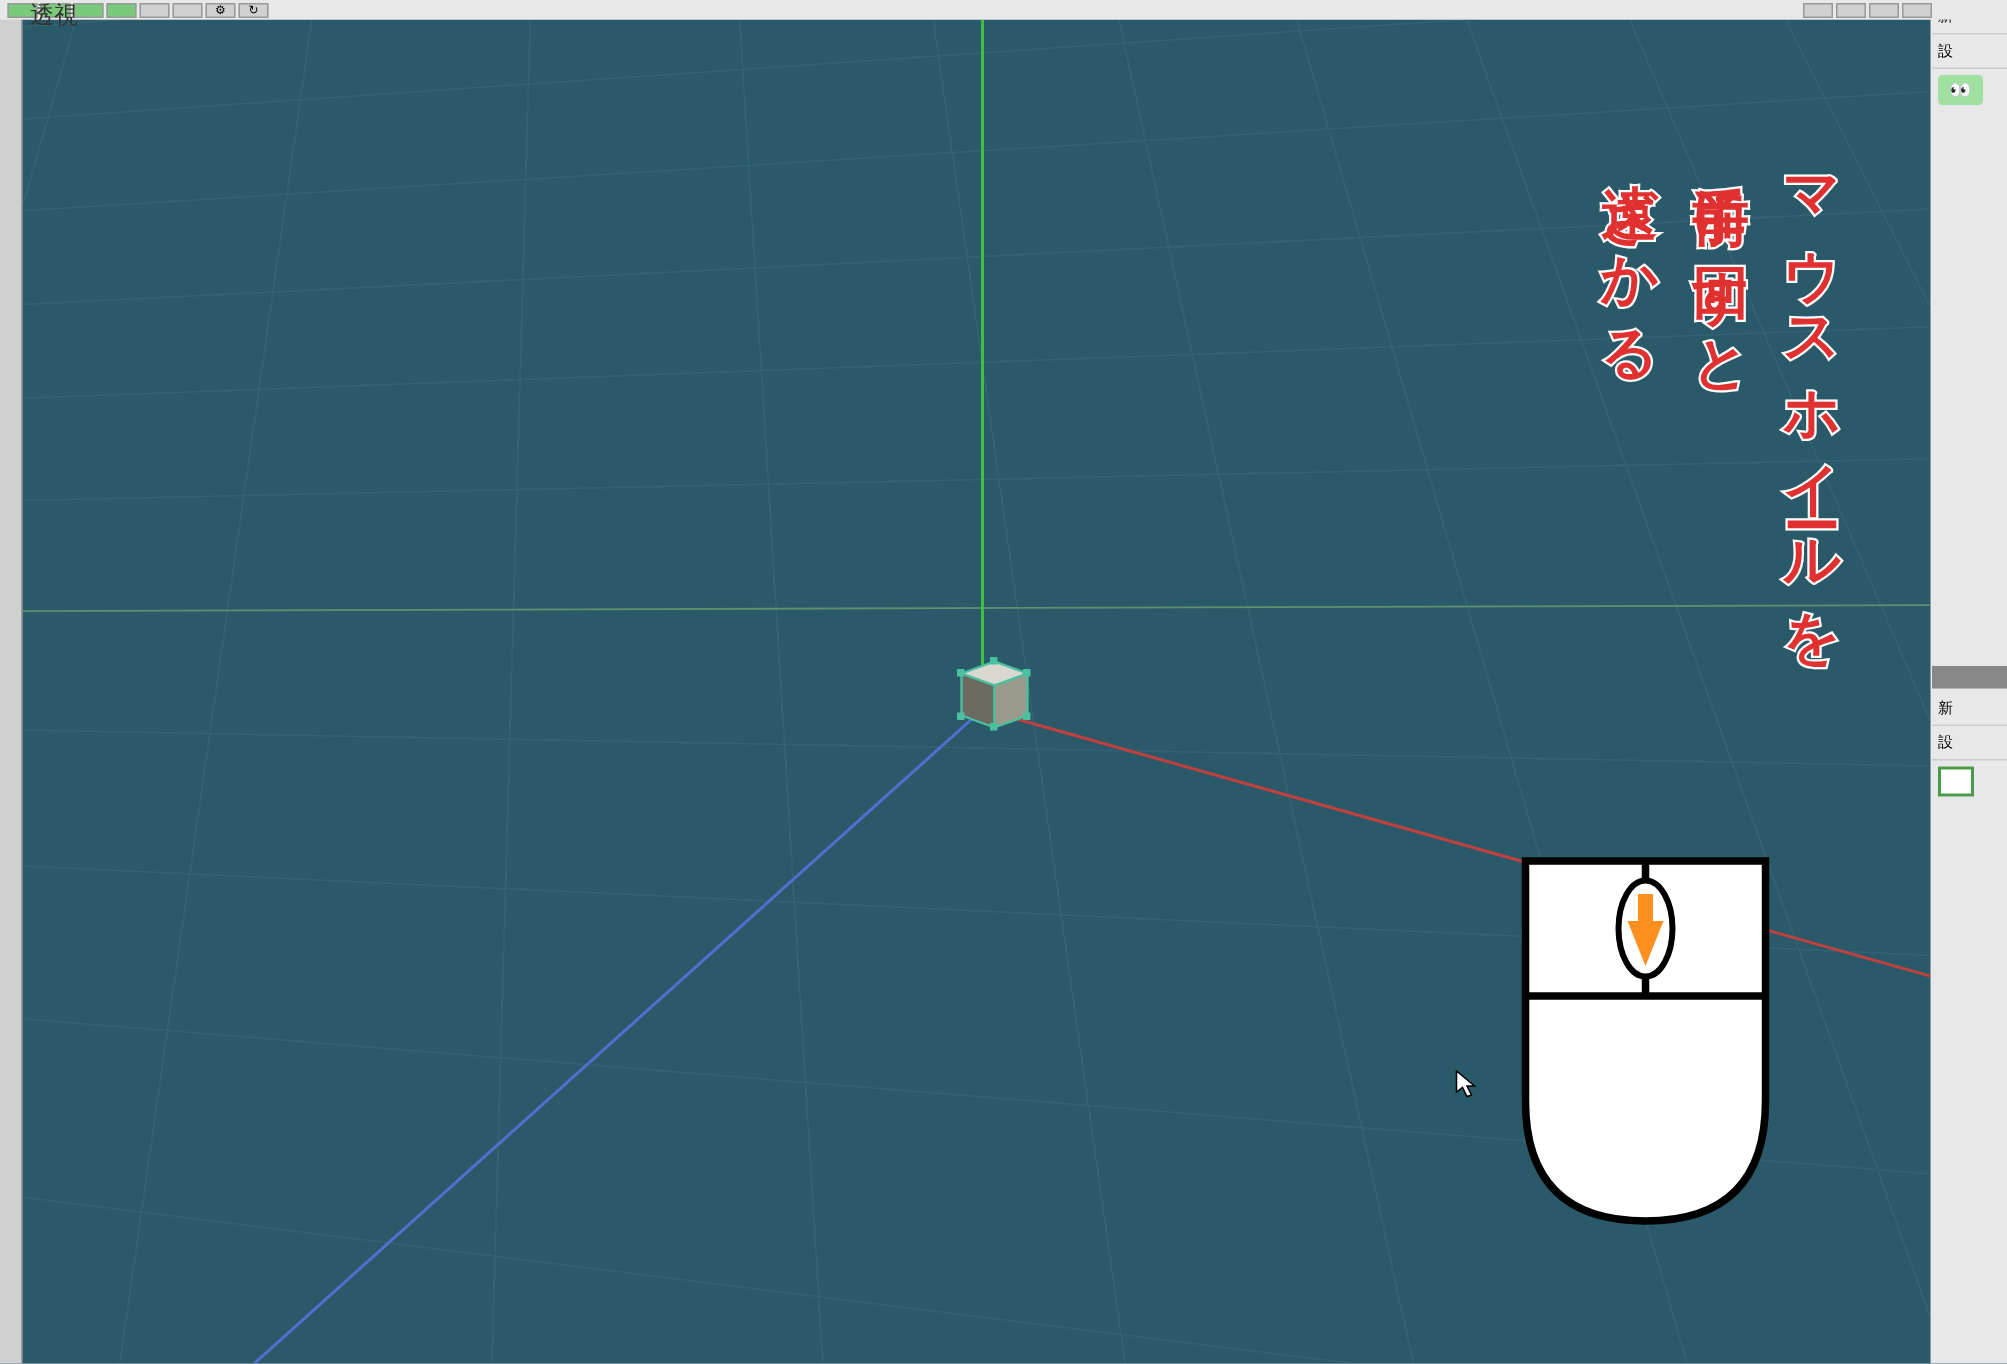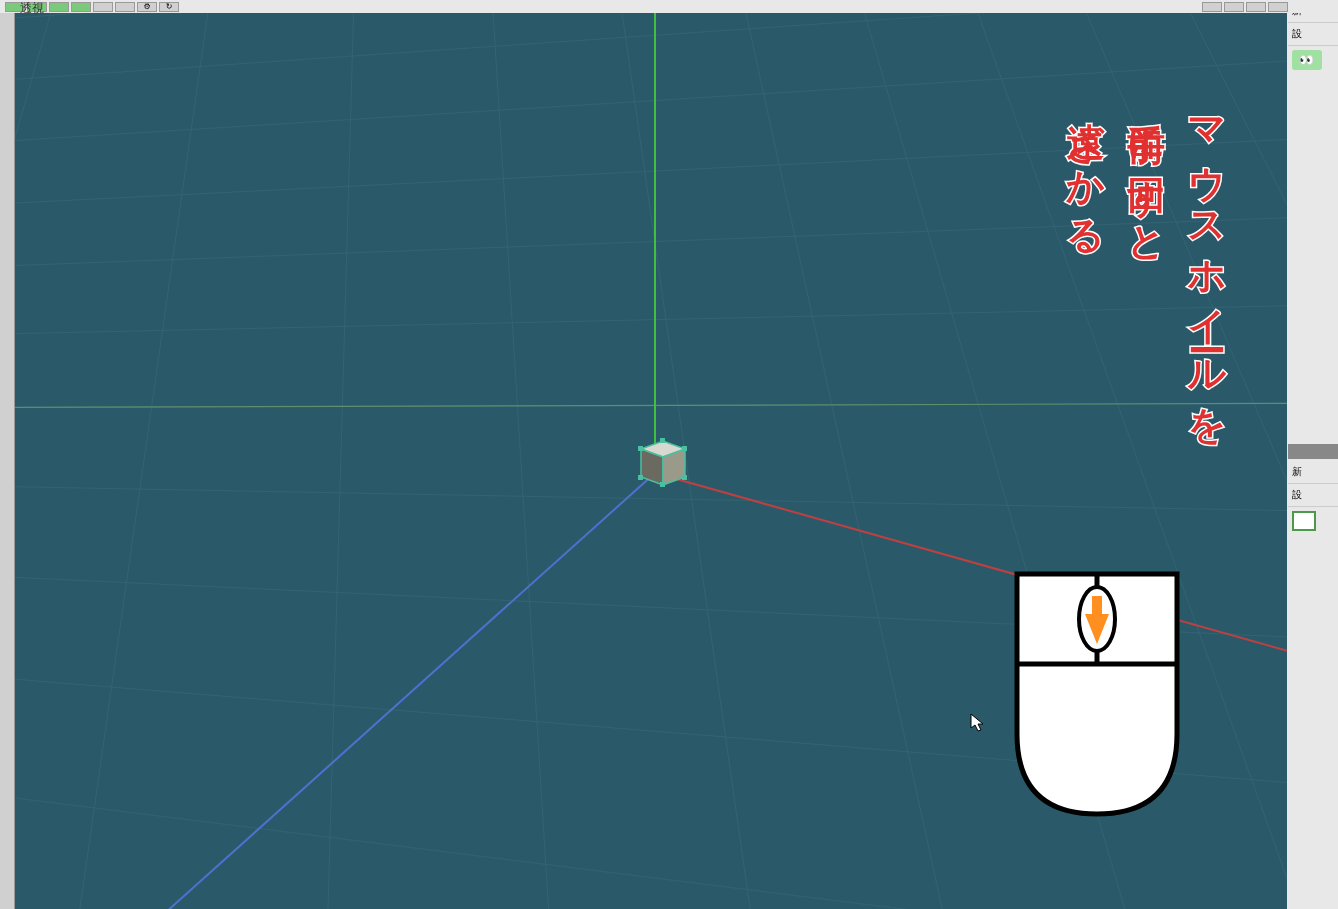--- a/index.html
+++ b/index.html
@@ -44,21 +44,21 @@
       font-size: 8px;
     }
     .tool-btn.active {
       background: #7bc97b;
     }
     .tool-btn.small { width: 20px; }
     .view-label {
       position: absolute;
       top: 0;
       left: 20px;
-      font-size: 12px;
+      font-size: 16px;
       color: #333;
     }
     .viewport {
       position: absolute;
       top: 13px;
       left: 15px;
       width: 1272px;
       height: 896px;
       background: #2a5a6a;
       overflow: hidden;

